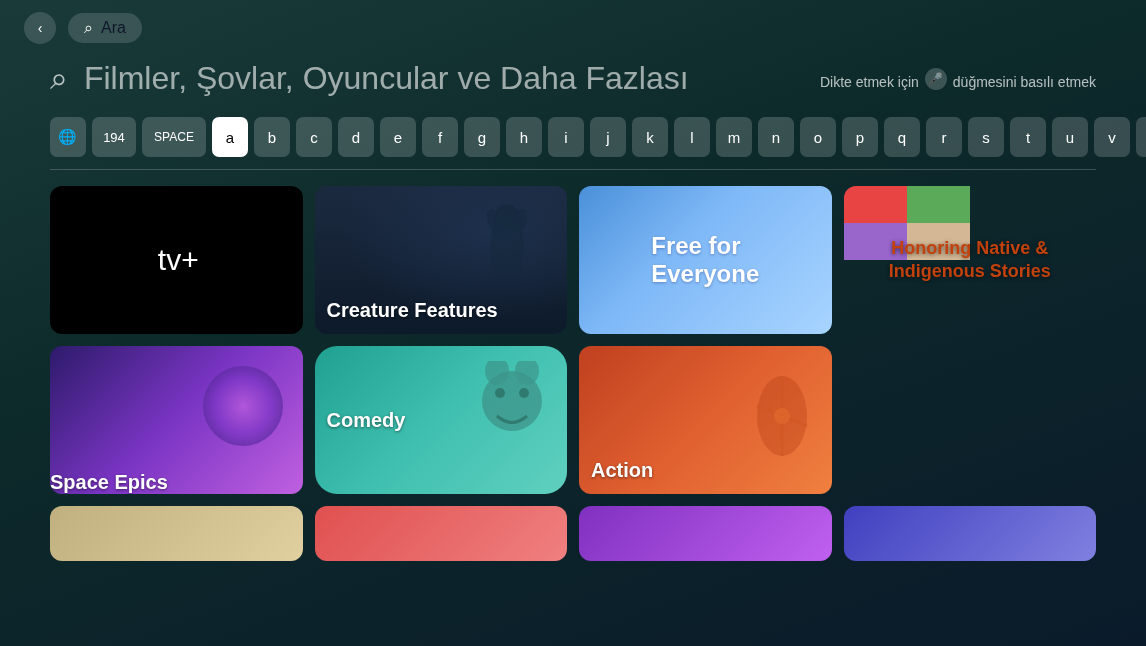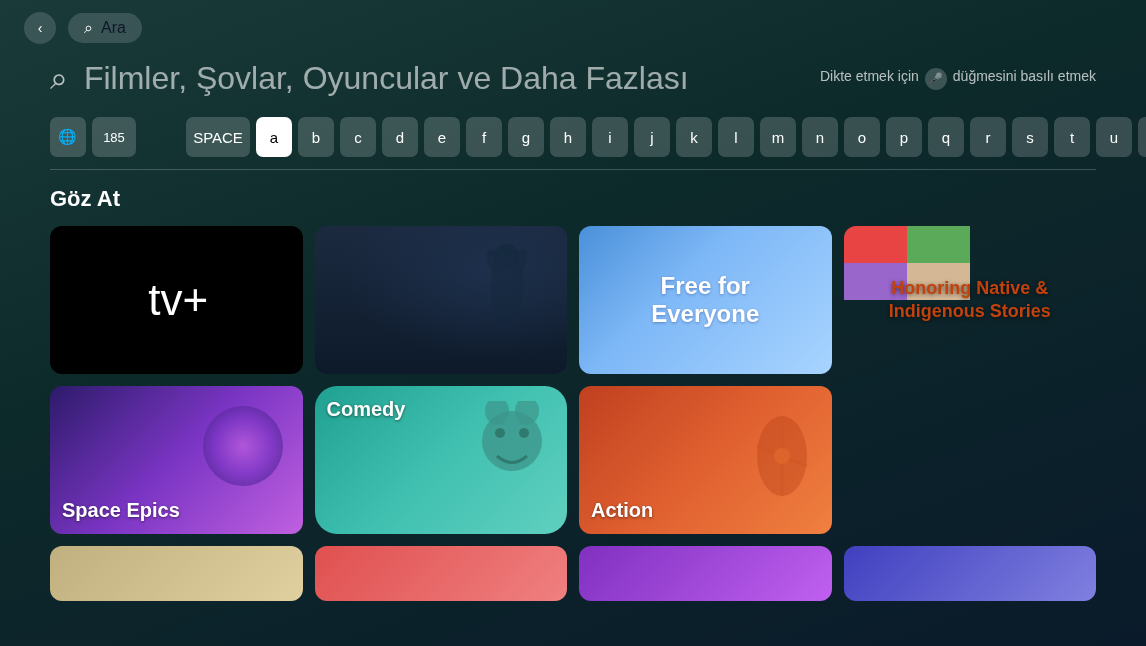--- a/index.html
+++ b/index.html
@@ -77,21 +77,21 @@
       font-size: 32px;
       font-weight: 400;
       color: rgba(255,255,255,0.6);
       flex: 1;
     }
 
     .dictation-hint {
       font-size: 14px;
       color: rgba(255,255,255,0.7);
       display: flex;
-      align-items: flex-start;
+      align-items: flex-end;
       gap: 6px;
       white-space: nowrap;
     }
 
     .mic-icon {
       width: 22px;
       height: 22px;
       border-radius: 50%;
       background: rgba(255,255,255,0.2);
       display: flex;
@@ -123,22 +123,21 @@
       padding: 0 8px;
     }
 
     .key.active {
       background: white;
       color: black;
     }
 
     .key.space-key {
       min-width: 64px;
-      font-size: 15px;
-      margin-left: 44px;
+      font-size: 12px;
     }
 
     .key.nums-key {
       min-width: 44px;
       font-size: 13px;
     }
 
     .key.globe-key {
       min-width: 36px;
     }
@@ -196,21 +195,21 @@
       gap: 4px;
     }
 
     .apple-symbol {
       font-size: 48px;
       color: white;
       line-height: 1;
     }
 
     .tv-plus-text {
-      font-size: 44px;
+      font-size: 30px;
       font-weight: 300;
       color: white;
     }
 
     
     .card-creature {
       background: linear-gradient(135deg, #1a1a2e 0%, #16213e 50%, #0f3460 100%);
       position: relative;
       display: flex;
       align-items: flex-end;
@@ -249,21 +248,20 @@
       background: linear-gradient(135deg, #4a90d9 0%, #7eb8f7 40%, #a8d4ff 100%);
       display: flex;
       align-items: center;
       justify-content: center;
     }
 
     .card-free-label {
       font-size: 24px;
       font-weight: 700;
       color: white;
-      text-align: center;
       text-shadow: 0 1px 3px rgba(0,0,80,0.3);
     }
 
     
     .card-native {
       display: grid;
       grid-template-columns: 1fr 1fr;
       grid-template-rows: 1fr 1fr;
       overflow: hidden;
     }
@@ -289,21 +287,21 @@
       text-align: center;
       text-shadow: 0 1px 4px rgba(0,0,0,0.6);
       line-height: 1.3;
     }
 
     
     .card-space {
       background: linear-gradient(135deg, #2d1b6b 0%, #7b35c4 50%, #c060e0 100%);
       display: flex;
       align-items: flex-end;
-      padding: 12px;
+      padding: 0;
       position: relative;
       overflow: hidden;
     }
 
     .space-circle {
       position: absolute;
       top: 20px;
       right: 20px;
       width: 80px;
       height: 80px;
@@ -319,21 +317,21 @@
       align-items: flex-end;
       padding: 12px;
       position: relative;
       overflow: hidden;
     }
 
     
     .card-comedy {
       background: linear-gradient(135deg, #20a090 0%, #40c0b0 50%, #60d0c0 100%);
       display: flex;
-      align-items: flex-start;
+      align-items: center;
       padding: 12px;
       border-radius: 22px;
     }
 
     
     .card-action {
       background: linear-gradient(135deg, #c04020 0%, #e06030 50%, #f08040 100%);
       display: flex;
       align-items: flex-end;
       padding: 12px;
@@ -394,21 +392,21 @@
     <span class="search-placeholder">Filmler, Şovlar, Oyuncular ve Daha Fazlası</span>
     <div class="dictation-hint">
       <span>Dikte etmek için</span>
       <div class="mic-icon">🎤</div>
       <span>düğmesini basılı etmek</span>
     </div>
   </div>
 
   <div class="keyboard">
     <div class="key globe-key">🌐</div>
-    <div class="key nums-key">185</div>
+    <div class="key nums-key">194</div>
     <div class="key space-key">SPACE</div>
     <div class="key active">a</div>
     <div class="key">b</div>
     <div class="key">c</div>
     <div class="key">d</div>
     <div class="key">e</div>
     <div class="key">f</div>
     <div class="key">g</div>
     <div class="key">h</div>
     <div class="key">i</div>
@@ -426,38 +424,38 @@
     <div class="key">u</div>
     <div class="key">v</div>
     <div class="key">w</div>
 
   </div>
 </div>
 
 <div class="divider"></div>
 
 <div class="browse-section">
-  <div class="browse-title">Göz At</div>
 
   <div class="grid">
 
     <div class="card card-top card-appletv">
       <div class="appletv-logo">
         <span class="apple-symbol"></span>
         <span class="tv-plus-text">tv+</span>
       </div>
     </div>
 
     <div class="card card-top card-creature">
       <svg class="creature-silhouette" viewBox="0 0 80 120" fill="none">
         <ellipse cx="40" cy="60" rx="20" ry="50" fill="rgba(20,40,60,0.8)"></ellipse>
         <ellipse cx="25" cy="30" rx="8" ry="15" fill="rgba(20,40,60,0.7)" transform="rotate(-20 25 30)"></ellipse>
         <ellipse cx="55" cy="30" rx="8" ry="15" fill="rgba(20,40,60,0.7)" transform="rotate(20 55 30)"></ellipse>
         <circle cx="40" cy="25" r="15" fill="rgba(20,40,60,0.9)"></circle>
       </svg>
+      <span class="card-label">Creature Features</span>
     </div>
 
     <div class="card card-top card-free">
       <span class="card-free-label">Free for<br>Everyone</span>
     </div>
 
     <div class="card card-top card-native" style="position:relative;">
       <div style="display:grid;grid-template-columns:1fr 1fr;grid-template-rows:1fr 1fr;width:100%;height:100%;">
         <div class="native-q1"></div>
         <div class="native-q2"></div>

